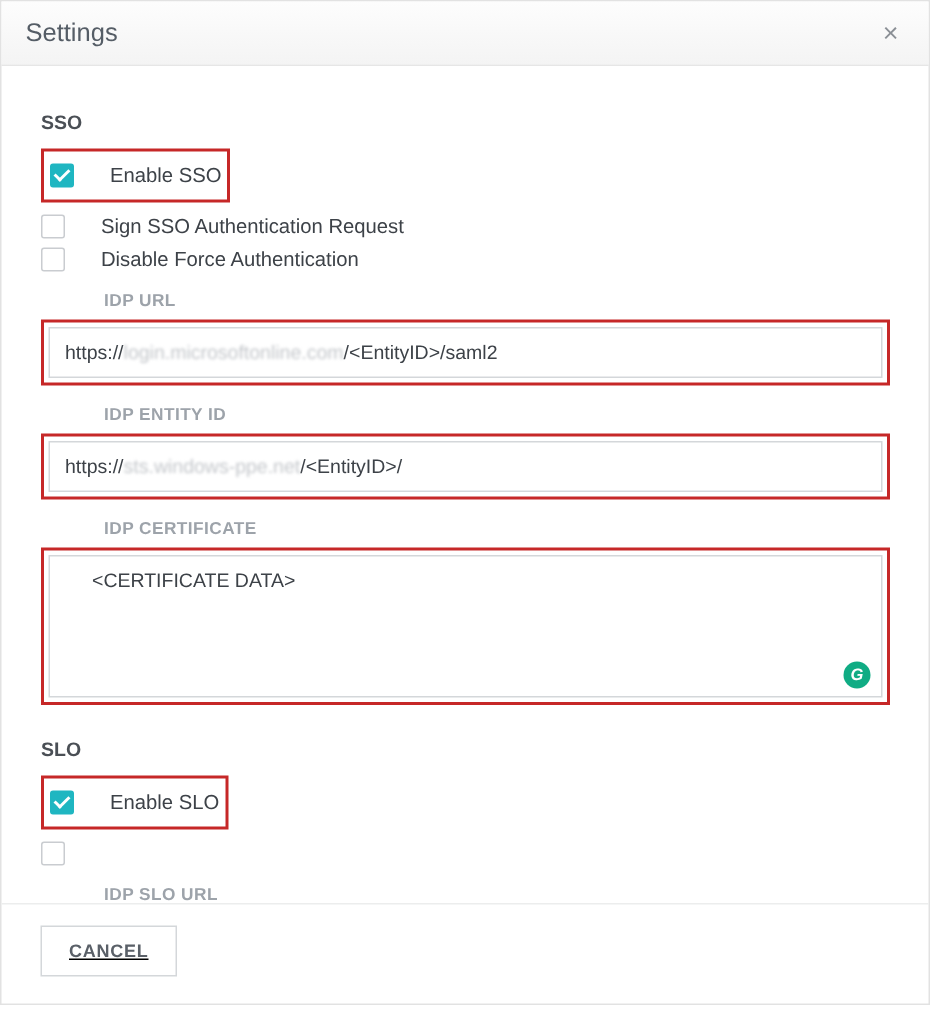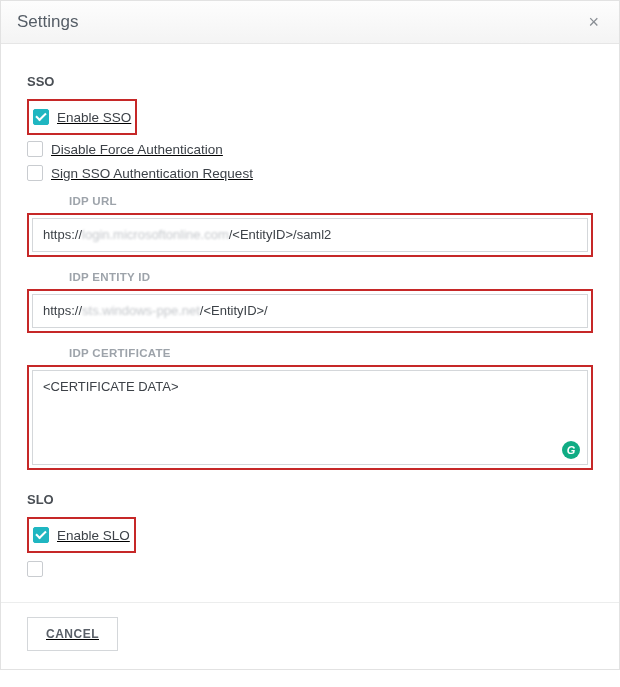--- a/index.html
+++ b/index.html
@@ -49,24 +49,23 @@
       margin-bottom: 10px;
       margin-top: 4px;
     }
     .highlight {
       border: 2px solid #c62828;
       padding: 2px 4px;
       display: inline-block;
     }
     .option {
       display: flex;
-      align-items: flex-end;
-      gap: 8px;
+      align-items: flex-start;
+      gap: 24px;
       margin: 6px 0;
-      text-decoration: underline;
     }
     .checkbox {
       width: 16px;
       height: 16px;
       border: 1px solid #c9ccd0;
       border-radius: 2px;
       display: inline-flex;
       align-items: center;
       justify-content: center;
       background: #fff;
@@ -106,21 +105,21 @@
     .textarea-wrap {
       position: relative;
     }
     .textarea {
       width: 100%;
       height: 95px;
       border: 1px solid #d4d7da;
       background: #fff;
       font-size: 13px;
       color: #3d4248;
-      padding: 8px 10px;
+      padding: 8px 28px;
       outline: none;
       resize: none;
       font-family: inherit;
       display: block;
     }
     .badge {
       position: absolute;
       right: 8px;
       bottom: 6px;
       width: 18px;
@@ -199,28 +198,28 @@
     
     <div class="section-label">SSO</div>
 
     <span class="highlight">
       <span class="option">
         <span class="checkbox checked"></span>
         <span class="option-label">Enable SSO</span>
       </span>
     </span>
 
+    <div class="option" style="margin-top:8px;">
+      <span class="checkbox"></span>
+      <span class="option-label">Sign SSO Authentication Request</span>
+    </div>
+
     <div class="option">
       <span class="checkbox"></span>
       <span class="option-label">Disable Force Authentication</span>
-    </div>
-
-    <div class="option" style="margin-top:8px;">
-      <span class="checkbox"></span>
-      <span class="option-label">Sign SSO Authentication Request</span>
     </div>
 
     <div class="field-label">IDP URL</div>
     <div class="field-wrap">
       <div class="pseudo-input val-line">
         <span>https://</span><span class="blurred">login.microsoftonline.com</span><span>/&lt;EntityID&gt;/saml2</span>
       </div>
     </div>
 
     <div class="field-label">IDP ENTITY ID</div>
@@ -247,20 +246,21 @@
       <span class="option">
         <span class="checkbox checked"></span>
         <span class="option-label">Enable SLO</span>
       </span>
     </span>
 
     <div class="option" style="margin-top:8px;">
       <span class="checkbox"></span>
     </div>
 
+    <div class="field-label">IDP SLO URL</div>
     
 
   </div>
 
   <div class="footer">
     <button class="btn">CANCEL</button>
   </div>
 
 </div>
 

